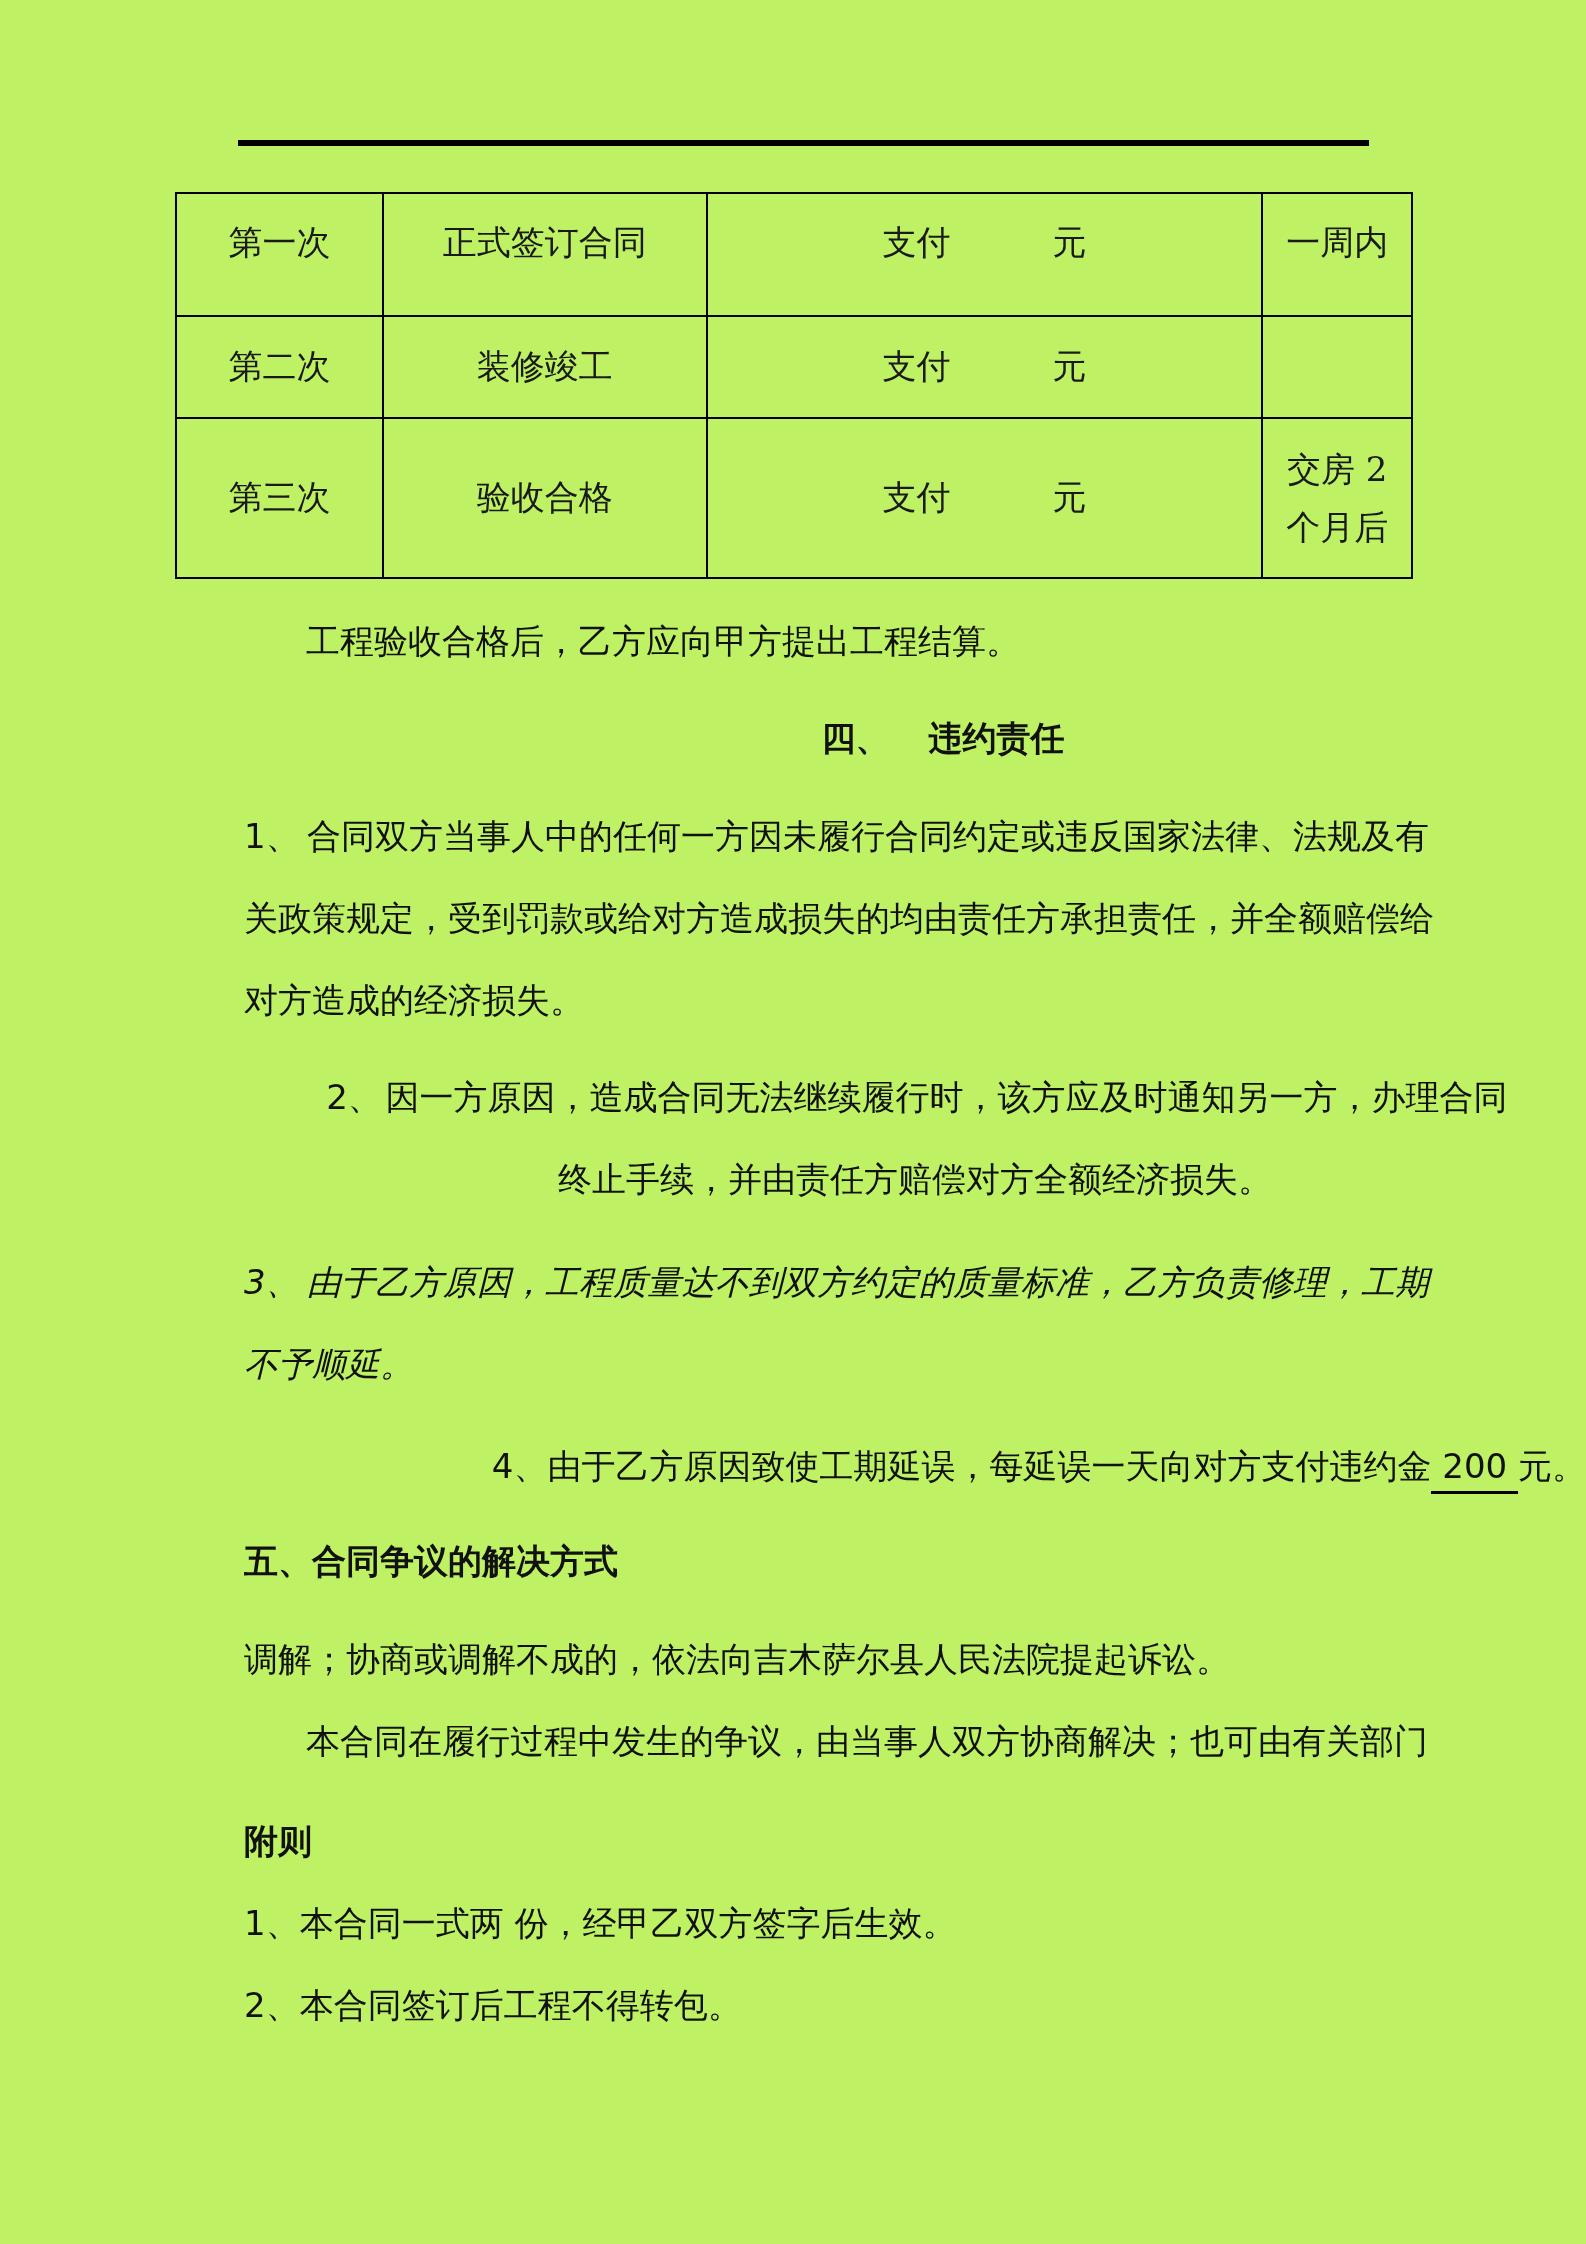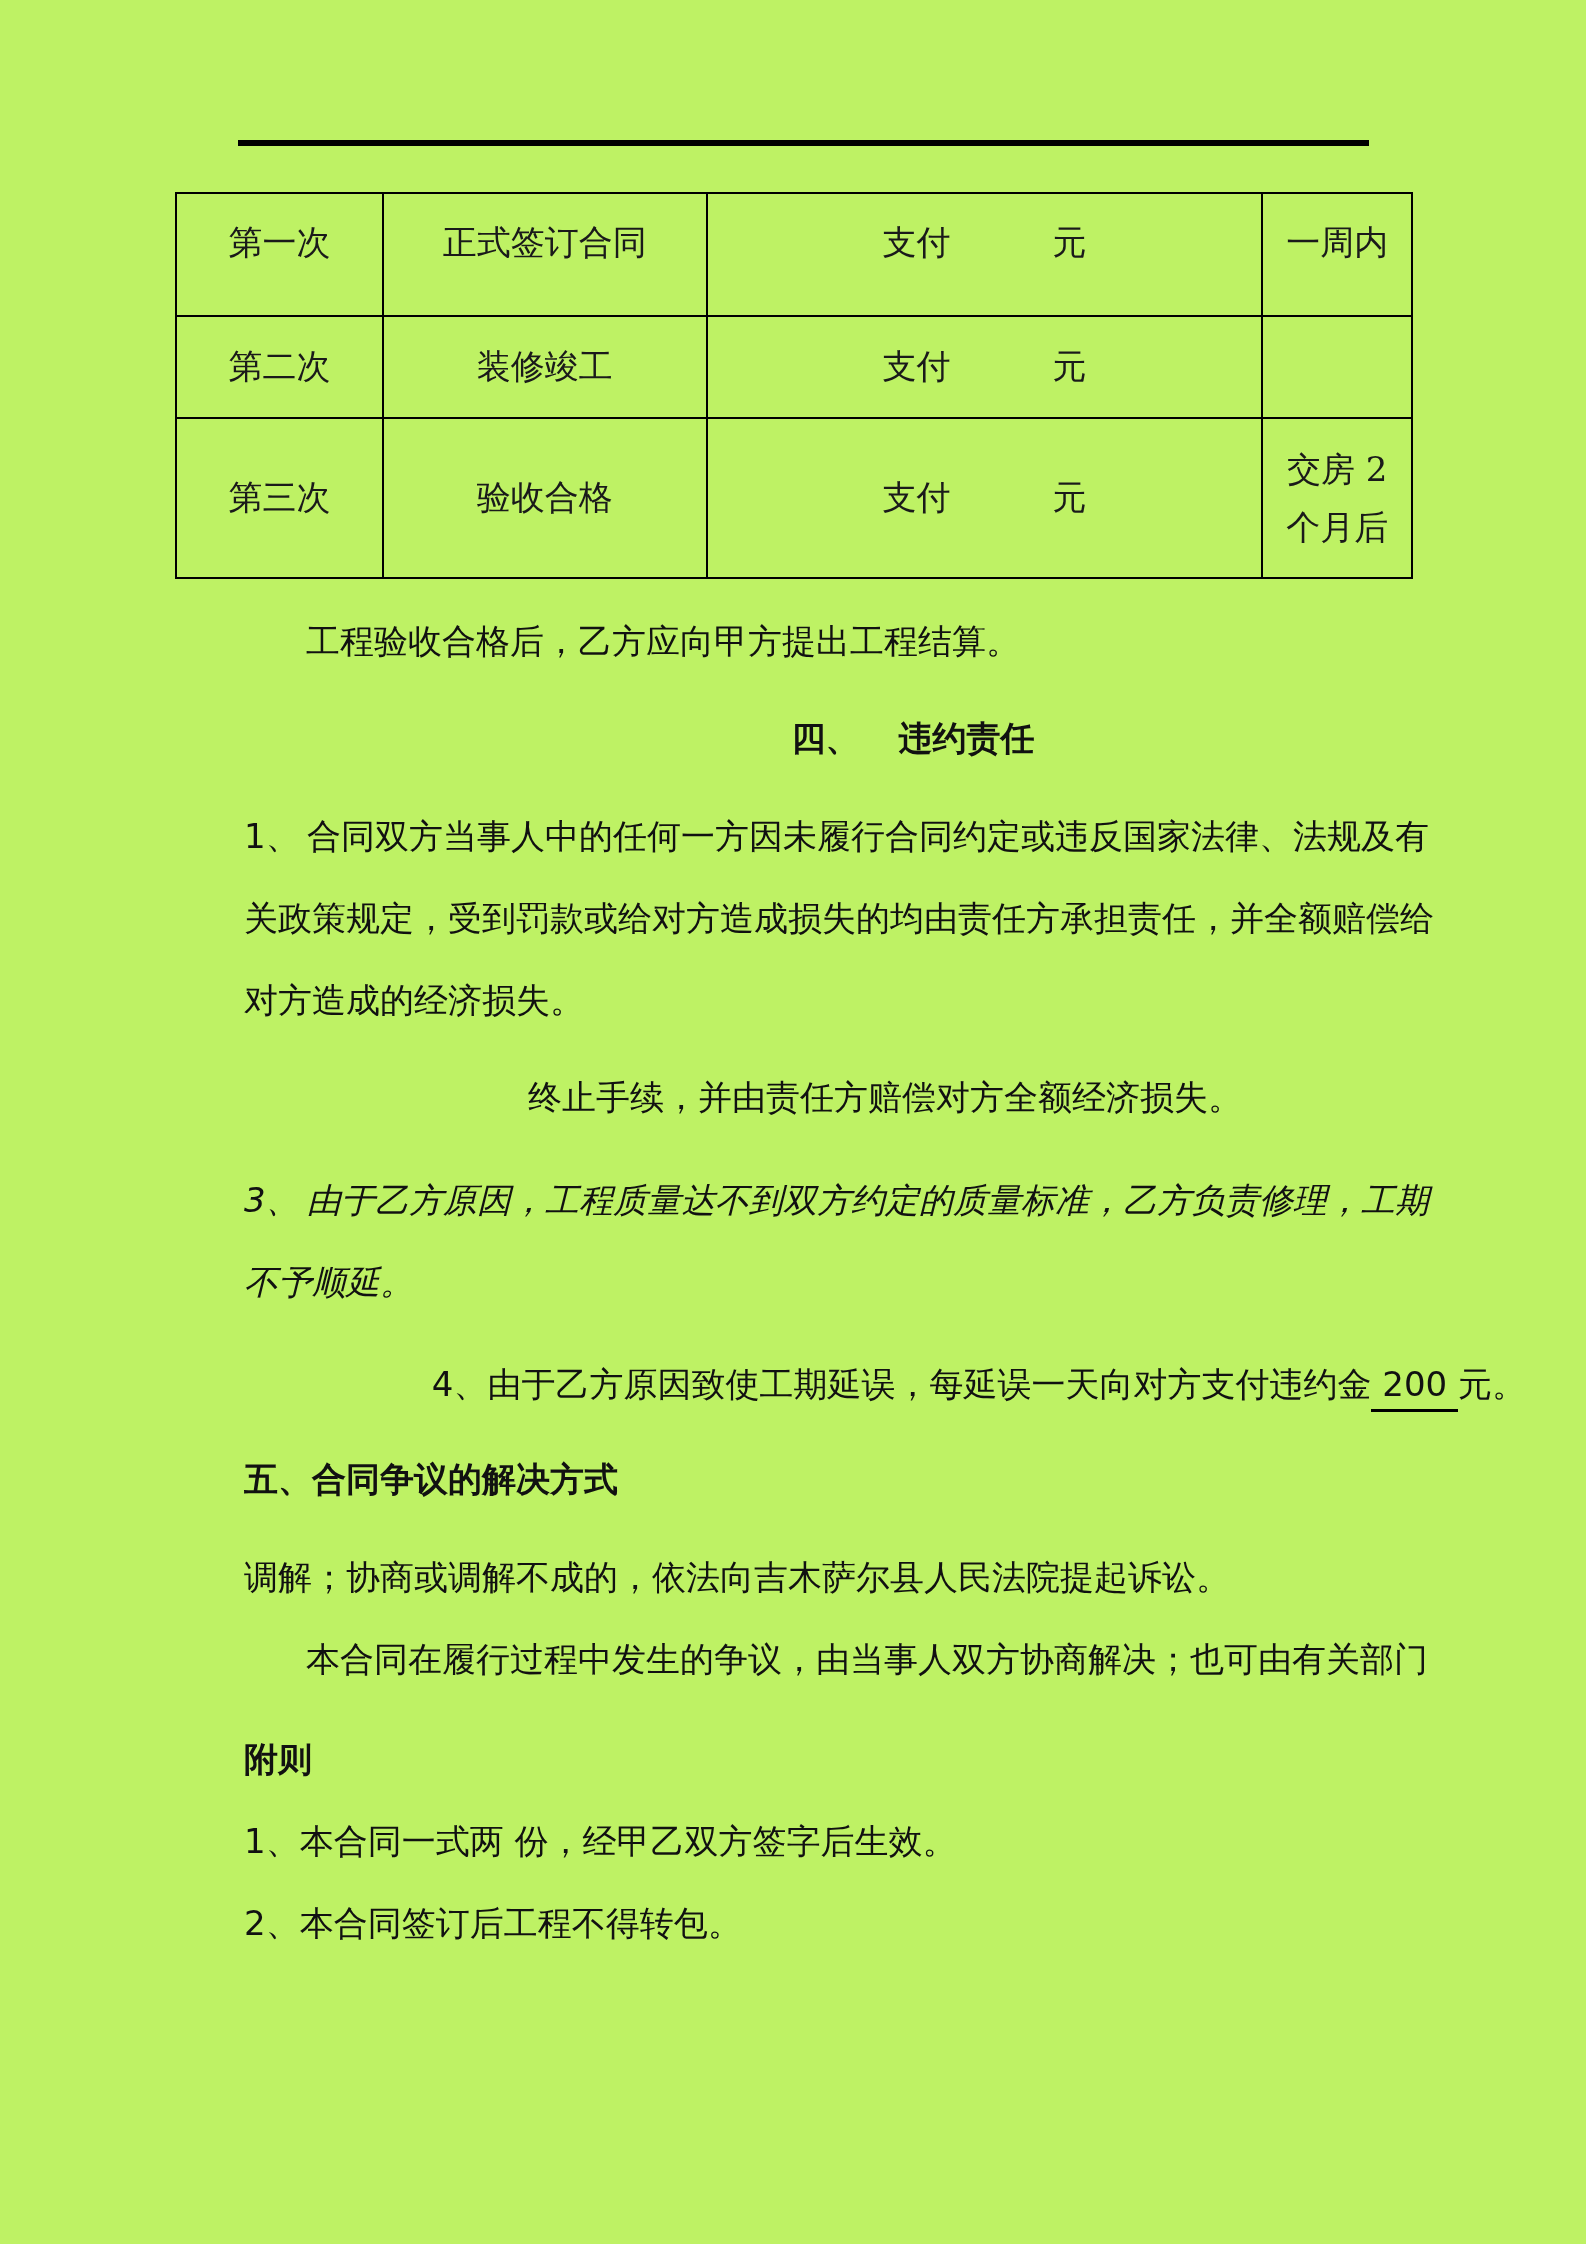--- a/index.html
+++ b/index.html
@@ -40,21 +40,21 @@
   }
   td.col-1 { width: 205px; }
   td.col-2 { width: 320px; }
   td.col-3 { width: 550px; }
   td.col-4 { width: 148px; }
   tr.row-1 td { height: 123px; padding-bottom: 24px; }
   tr.row-2 td { height: 102px; }
   tr.row-3 td { height: 160px; }
   td.multiline { white-space: pre-line; line-height: 58px; }
   
-  .doc-body { padding-left: 244px; padding-right: 60px; }
+  .doc-body { padding-left: 244px; }
   .line { line-height: 82px; height: 82px; white-space: nowrap; }
   .heading { font-weight: 700; }
   .h-num { display: inline-block; width: 146px; }
   .c-num { display: inline-block; width: 63px; }
   .indent { margin-left: 62px; }
   .h4-indent { margin-left: 17px; }
   .mt21 { margin-top: 21px; }
   .mt15 { margin-top: 15px; text-align: center; }
   .mt16 { margin-top: 16px; }
   .mt21b { margin-top: 21px; font-style: italic; }
@@ -104,20 +104,21 @@
 
     <div class="line heading h4-indent mt15"><span class="h-num">四、</span><span>违约责任</span></div>
 
     <div class="mt16">
       <div class="line"><span class="c-num">1、</span><span>合同双方当事人中的任何一方因未履行合同约定或违反国家法律、法规及有</span></div>
       <div class="line">关政策规定，受到罚款或给对方造成损失的均由责任方承担责任，并全额赔偿给</div>
       <div class="line">对方造成的经济损失。</div>
     </div>
 
     <div class="mt15">
+      <div class="line"><span class="c-num">2、</span><span>因一方原因，造成合同无法继续履行时，该方应及时通知另一方，办理合同</span></div>
       <div class="line">终止手续，并由责任方赔偿对方全额经济损失。</div>
     </div>
 
     <div class="mt21b">
       <div class="line"><span class="c-num">3、</span><span>由于乙方原因，工程质量达不到双方约定的质量标准，乙方负责修理，工期</span></div>
       <div class="line">不予顺延。</div>
     </div>
 
     <div class="line mt20"><span class="c-num">4、</span><span>由于乙方原因致使工期延误，每延误一天向对方支付违约金</span><span class="uline"> 200 </span><span>元。</span></div>
 

